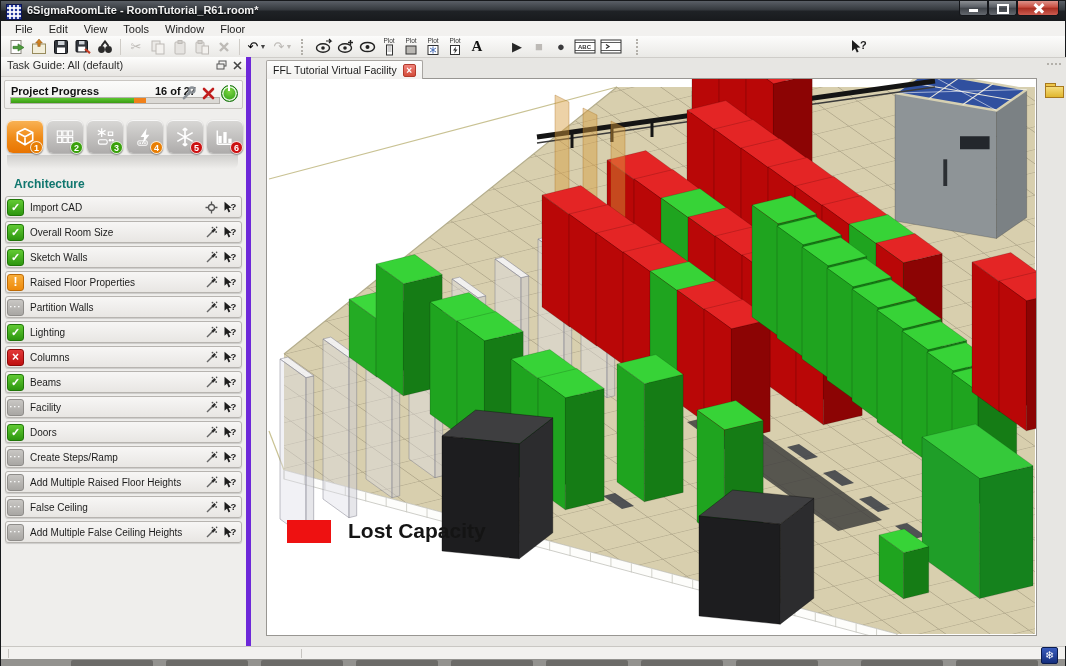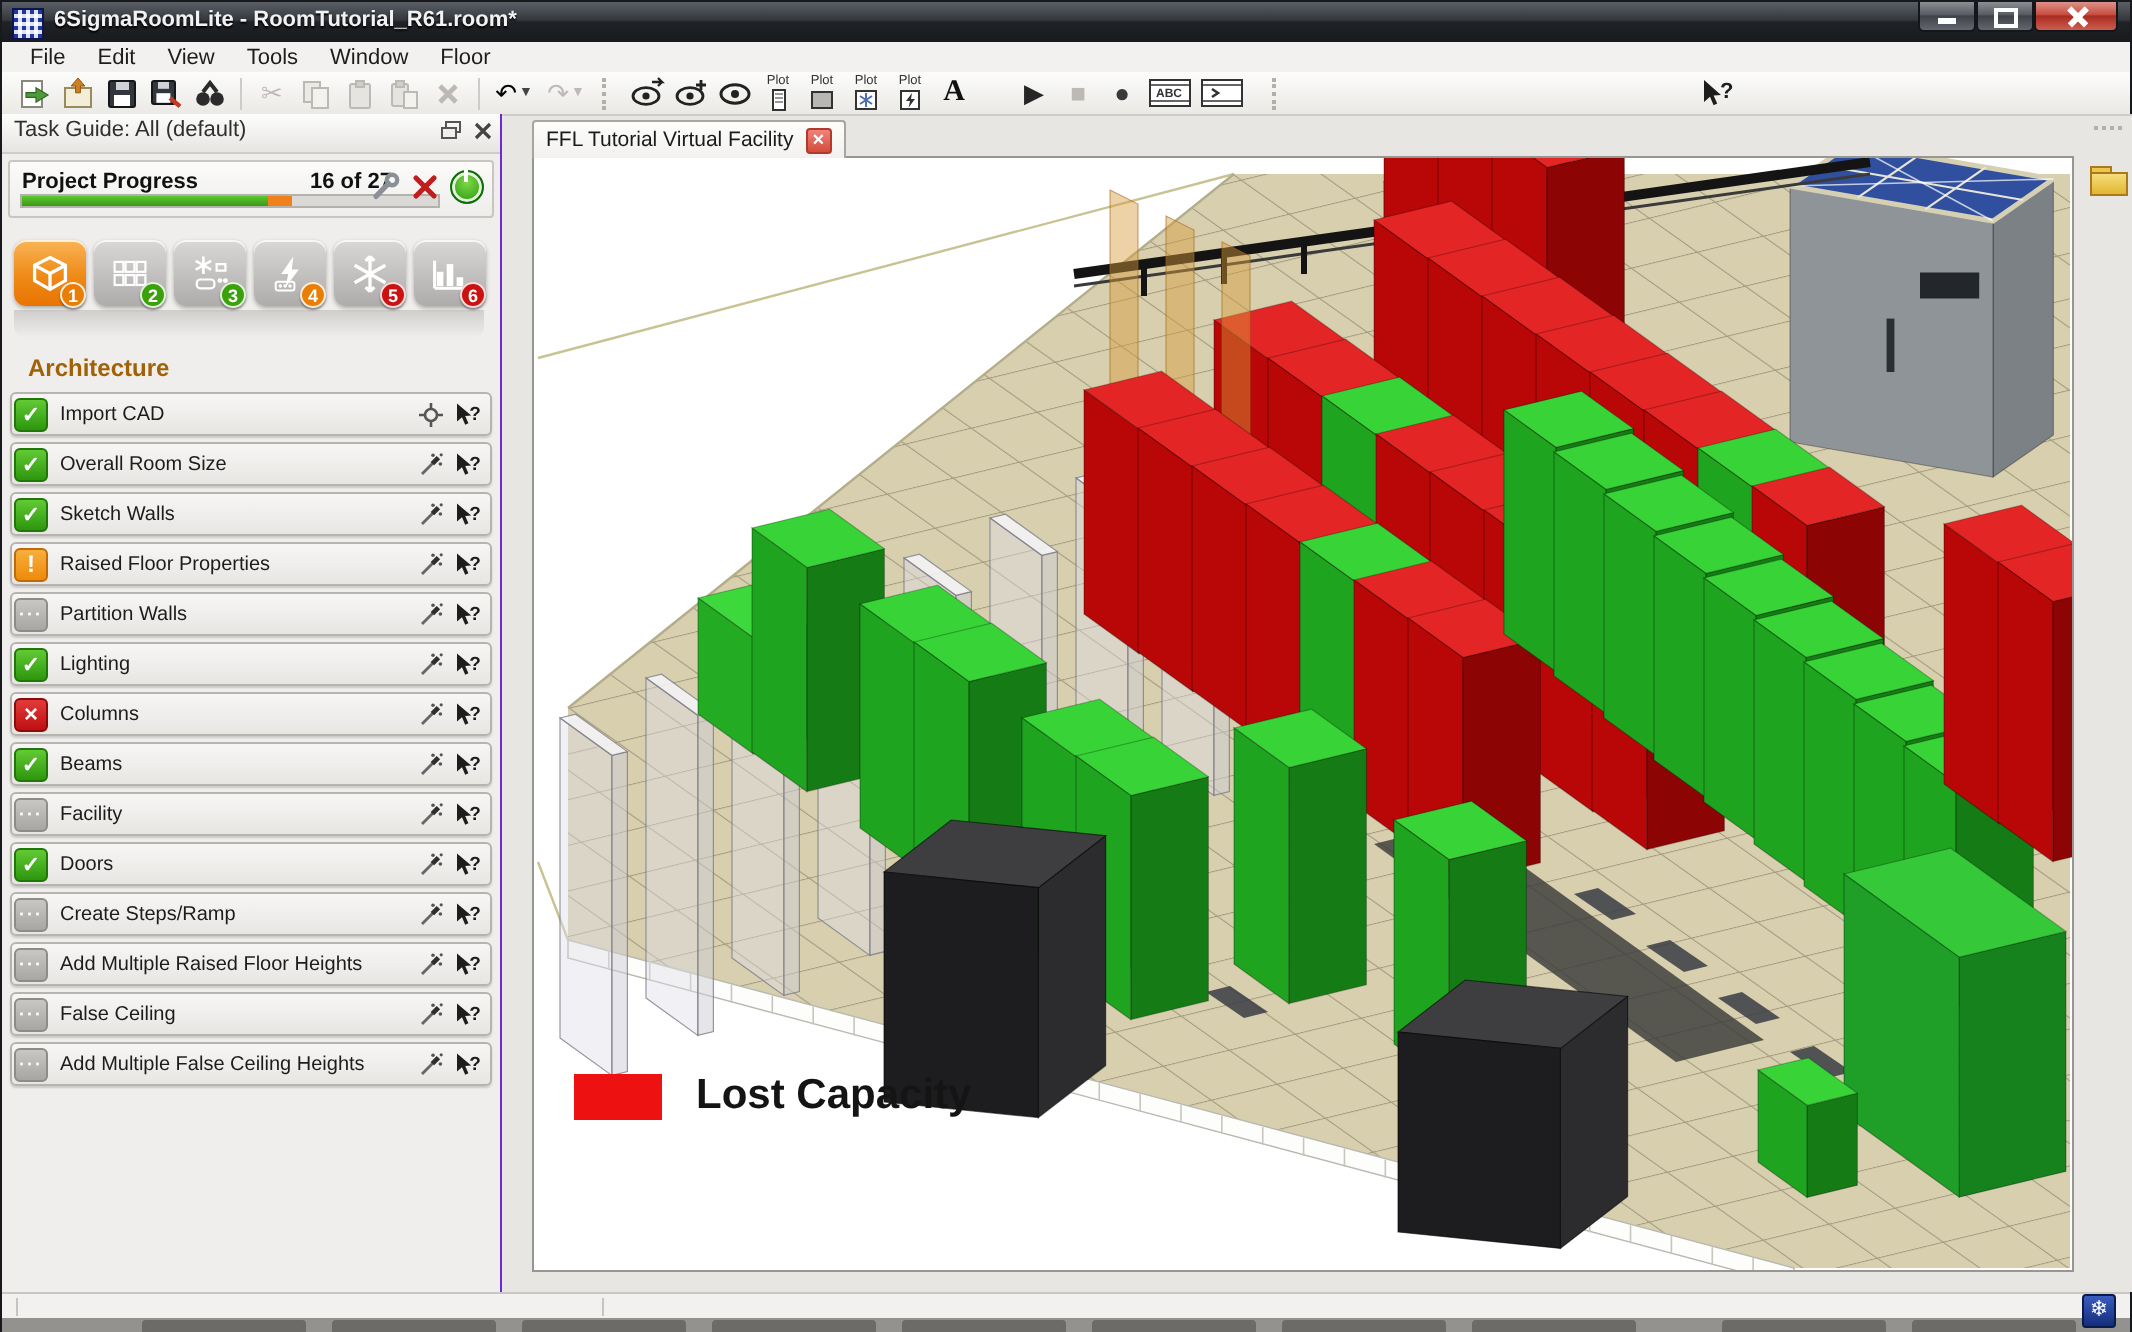--- a/index.html
+++ b/index.html
@@ -37,21 +37,21 @@
   .sep{width:1px;height:16px;background:#cfccc7;margin:0 4px;flex:0 0 auto;}
   .handle{width:4px;height:16px;border-left:2px dotted #b3b0aa;margin:0 5px;flex:0 0 auto;}
   .tchar{font-size:13px;line-height:1;}
   .dd{font-size:7px;color:#444;margin-left:1px;}
   .disabled{color:#bdbab6;}
   .plot{width:22px;height:21px;display:flex;flex-direction:column;align-items:center;justify-content:center;flex:0 0 auto;}
   .plbl{font-size:6.5px;color:#333;line-height:6px;}
 
   
   #sidebar{position:absolute;left:0;top:56px;width:250px;height:589px;background:#efeeec;
-    border-right:1px solid #6d28d9;box-sizing:border-box;}
+    border-right:5px solid #6d28d9;box-sizing:border-box;}
   .tg-header{height:17px;background:linear-gradient(#fdfdfc,#e7e5e2);border-bottom:1px solid #cfccc8;
     font-size:11px;color:#2f2f2f;padding:2px 4px 0 6px;position:relative;}
   .tg-hicons{position:absolute;right:4px;top:3px;display:flex;gap:6px;align-items:center;}
   .progress-block{margin:3px;background:linear-gradient(#fbfbfa,#eeedeb);border:1px solid #c9c6c2;
     border-radius:2px;height:27px;position:relative;}
   .p-label{position:absolute;left:6px;top:4px;font-weight:bold;font-size:11px;color:#111;}
   .p-count{position:absolute;left:150px;top:4px;font-weight:bold;font-size:11px;color:#111;}
   .pbar{position:absolute;left:5px;width:208px;bottom:4px;height:5px;background:#dbd9d5;
     border:1px solid #b4b1ac;display:flex;}
   .pgreen{background:linear-gradient(#5cc72f,#3a9b13);} .porange{background:#f08019;}
@@ -65,21 +65,21 @@
     background:linear-gradient(#d9d8d6,#aeacab);
     box-shadow:inset 0 1px 0 rgba(255,255,255,.8),0 1px 2px rgba(0,0,0,.3);
     display:flex;align-items:center;justify-content:center;}
   .step.active{background:linear-gradient(#f9b457,#ef8a17 55%,#e87401);}
   .badge{position:absolute;right:0;bottom:-1px;min-width:13px;height:13px;border-radius:8px;color:#fff;
     font-size:9px;font-weight:bold;text-align:center;line-height:13px;
     border:1px solid rgba(255,255,255,.85);box-shadow:0 1px 1px rgba(0,0,0,.35);box-sizing:border-box;}
   .steps-reflect{height:14px;margin:0 8px 0 6px;
     background:linear-gradient(rgba(160,159,156,.4),rgba(160,159,156,0));border-radius:0 0 6px 6px;}
 
-  .section-title{font-weight:bold;font-size:12px;padding:8px 0 5px 13px;color:#a16207;}
+  .section-title{font-weight:bold;font-size:12px;padding:8px 0 5px 13px;color:#0f766e;}
   .task-list{padding:0 4px;}
   .task-row{height:20px;margin-bottom:3px;background:linear-gradient(#f7f6f5,#e8e6e3);
     border:1px solid #b7b4b0;border-radius:3px;display:flex;align-items:center;
     padding:0 4px 0 1px;box-shadow:0 1px 1px rgba(0,0,0,.15);}
   .chip{width:17px;height:17px;border-radius:3px;margin-right:6px;color:#fff;font-weight:bold;font-size:11px;
     display:flex;align-items:center;justify-content:center;box-sizing:border-box;flex:0 0 auto;}
   .chip.done{background:linear-gradient(#62ca34,#2d960e);border:1px solid #1f7707;}
   .chip.warning{background:linear-gradient(#f8ae3c,#ee8a0b);border:1px solid #bf6a04;font-size:12px;}
   .chip.error{background:linear-gradient(#e23a3a,#bf1010);border:1px solid #8e0909;font-size:12px;}
   .chip.pending{background:linear-gradient(#c9c7c4,#a8a6a3);border:1px solid #8e8c89;font-size:9px;letter-spacing:1px;}
@@ -90,21 +90,21 @@
   #mdi{position:absolute;left:250px;top:56px;width:816px;height:589px;background:#e7e6e3;
     border-top:1px solid #cfcdc9;box-sizing:border-box;}
   .tab{position:absolute;left:15px;top:2px;height:18px;background:linear-gradient(#fdfdfc,#f2f1ef);
     border:1px solid #a8a5a1;border-bottom:none;border-radius:2px 2px 0 0;
     display:flex;align-items:center;padding:0 6px;font-size:10.5px;gap:6px;color:#1b1b1b;z-index:2;}
   .tabclose{width:13px;height:13px;border-radius:2px;background:linear-gradient(#f0837a,#d44c3a);
     border:1px solid #b23a2b;color:#fff;font-size:10px;font-weight:bold;line-height:11px;text-align:center;box-sizing:border-box;}
   #canvasframe{position:absolute;left:15px;top:20px;width:771px;height:558px;background:#fff;
     border:1px solid #989692;overflow:hidden;box-sizing:border-box;}
   #scene{position:absolute;left:0;top:0;}
-  .legend{position:absolute;left:20px;top:457px;z-index:3;}
+  .legend{position:absolute;left:20px;top:440px;z-index:3;}
   .lrow{display:flex;align-items:center;gap:17px;margin-bottom:17px;}
   .lswatch{width:44px;height:23px;flex:0 0 auto;}
   .llabel{font-size:21px;font-weight:bold;color:#141414;}
   .foldhandle{position:absolute;left:796px;top:5px;width:14px;height:4px;border-top:2px dotted #b3b0aa;}
   .foldbtn{position:absolute;left:793px;top:23px;width:20px;height:17px;}
   .foldtab{position:absolute;left:1px;top:2px;width:9px;height:5px;background:#eec64b;border:1px solid #a8791d;border-bottom:none;}
   .foldbody{position:absolute;left:1px;top:5px;width:17px;height:10px;background:linear-gradient(#f6dd7c,#e0b62e);border:1px solid #a8791d;}
 
   
   #statusbar{position:absolute;left:0;top:645px;right:0;height:13px;background:#f2f1ef;border-top:1px solid #c9c7c3;}

